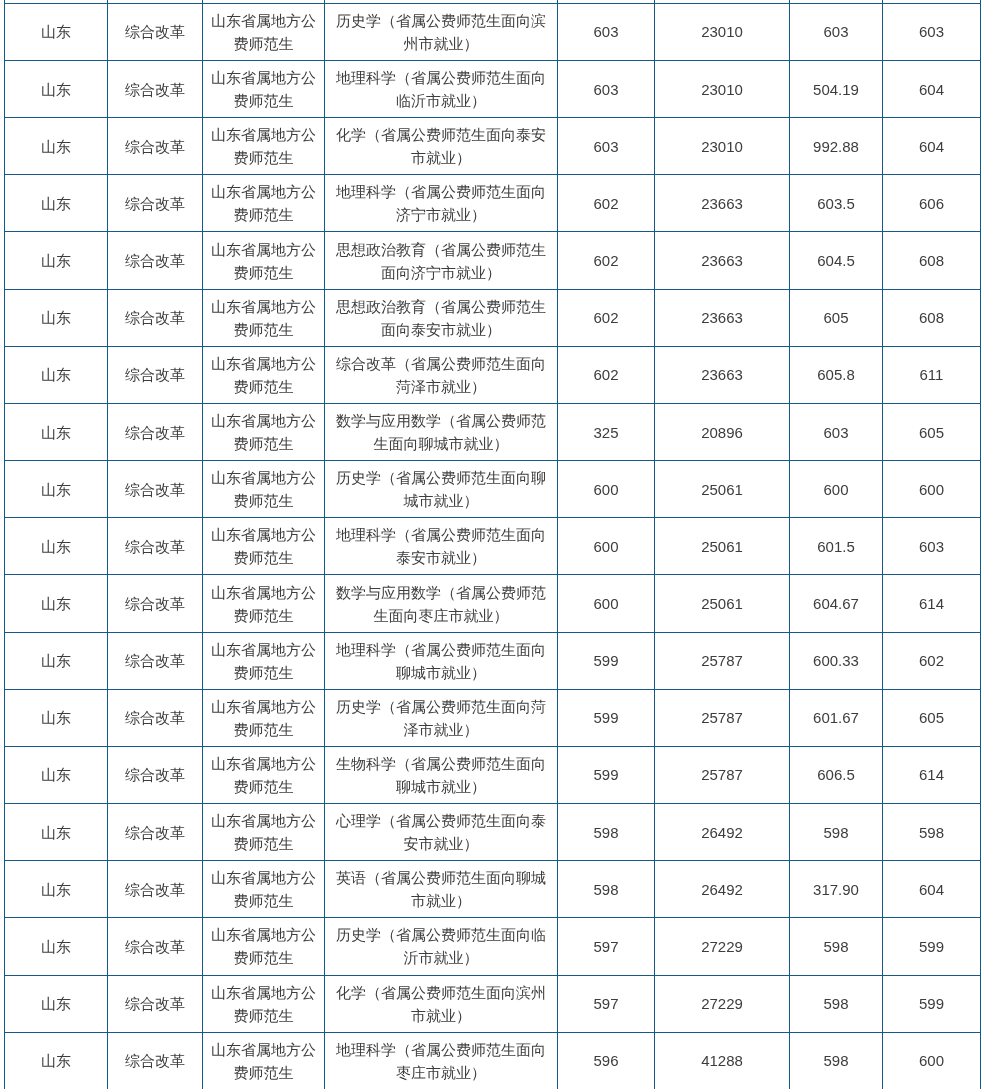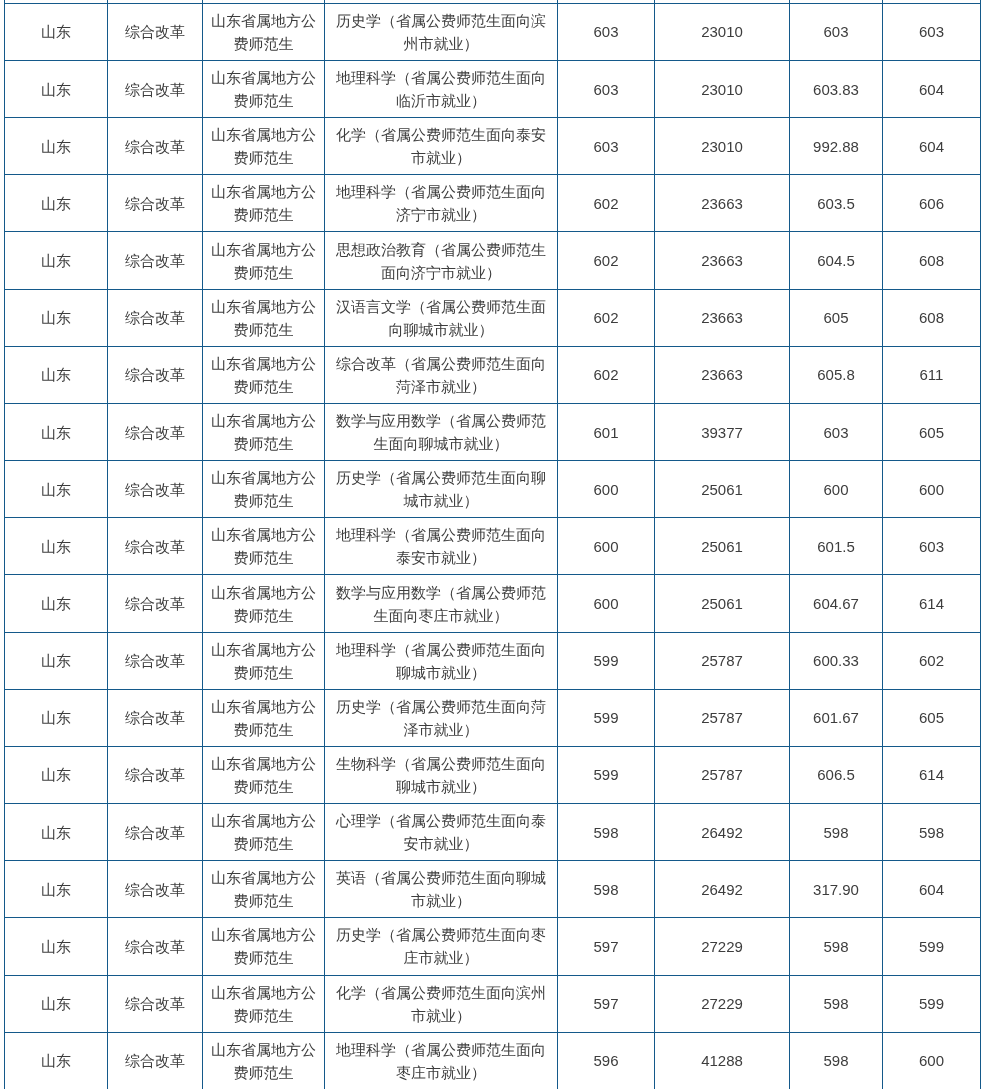--- a/index.html
+++ b/index.html
@@ -72,21 +72,21 @@
     <td>603</td>
     <td>603</td>
   </tr>
       <tr>
     <td>山东</td>
     <td>综合改革</td>
     <td>山东省属地方公费师范生</td>
     <td>地理科学（省属公费师范生面向临沂市就业）</td>
     <td>603</td>
     <td>23010</td>
-    <td>603.83</td>
+    <td>504.19</td>
     <td>604</td>
   </tr>
       <tr>
     <td>山东</td>
     <td>综合改革</td>
     <td>山东省属地方公费师范生</td>
     <td>化学（省属公费师范生面向泰安市就业）</td>
     <td>603</td>
     <td>23010</td>
     <td>992.88</td>
@@ -109,43 +109,43 @@
     <td>思想政治教育（省属公费师范生面向济宁市就业）</td>
     <td>602</td>
     <td>23663</td>
     <td>604.5</td>
     <td>608</td>
   </tr>
       <tr>
     <td>山东</td>
     <td>综合改革</td>
     <td>山东省属地方公费师范生</td>
-    <td>汉语言文学（省属公费师范生面向聊城市就业）</td>
+    <td>思想政治教育（省属公费师范生面向泰安市就业）</td>
     <td>602</td>
     <td>23663</td>
     <td>605</td>
     <td>608</td>
   </tr>
       <tr>
     <td>山东</td>
     <td>综合改革</td>
     <td>山东省属地方公费师范生</td>
     <td>综合改革（省属公费师范生面向菏泽市就业）</td>
     <td>602</td>
     <td>23663</td>
     <td>605.8</td>
     <td>611</td>
   </tr>
       <tr>
     <td>山东</td>
     <td>综合改革</td>
     <td>山东省属地方公费师范生</td>
     <td>数学与应用数学（省属公费师范生面向聊城市就业）</td>
-    <td>601</td>
-    <td>39377</td>
+    <td>325</td>
+    <td>20896</td>
     <td>603</td>
     <td>605</td>
   </tr>
       <tr>
     <td>山东</td>
     <td>综合改革</td>
     <td>山东省属地方公费师范生</td>
     <td>历史学（省属公费师范生面向聊城市就业）</td>
     <td>600</td>
     <td>25061</td>
@@ -219,21 +219,21 @@
     <td>英语（省属公费师范生面向聊城市就业）</td>
     <td>598</td>
     <td>26492</td>
     <td>317.90</td>
     <td>604</td>
   </tr>
       <tr>
     <td>山东</td>
     <td>综合改革</td>
     <td>山东省属地方公费师范生</td>
-    <td>历史学（省属公费师范生面向枣庄市就业）</td>
+    <td>历史学（省属公费师范生面向临沂市就业）</td>
     <td>597</td>
     <td>27229</td>
     <td>598</td>
     <td>599</td>
   </tr>
       <tr>
     <td>山东</td>
     <td>综合改革</td>
     <td>山东省属地方公费师范生</td>
     <td>化学（省属公费师范生面向滨州市就业）</td>

